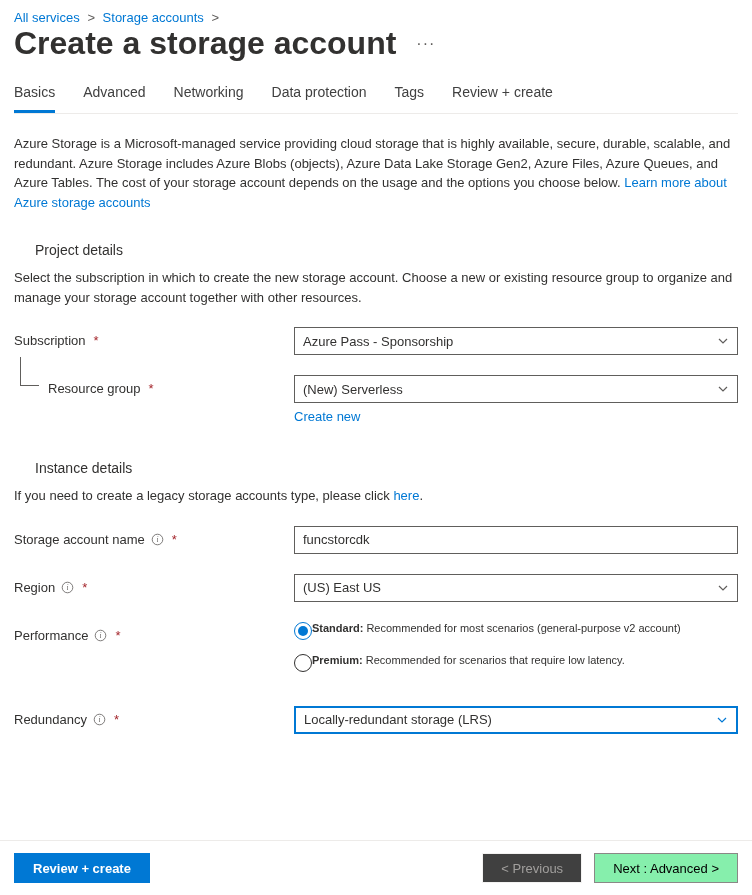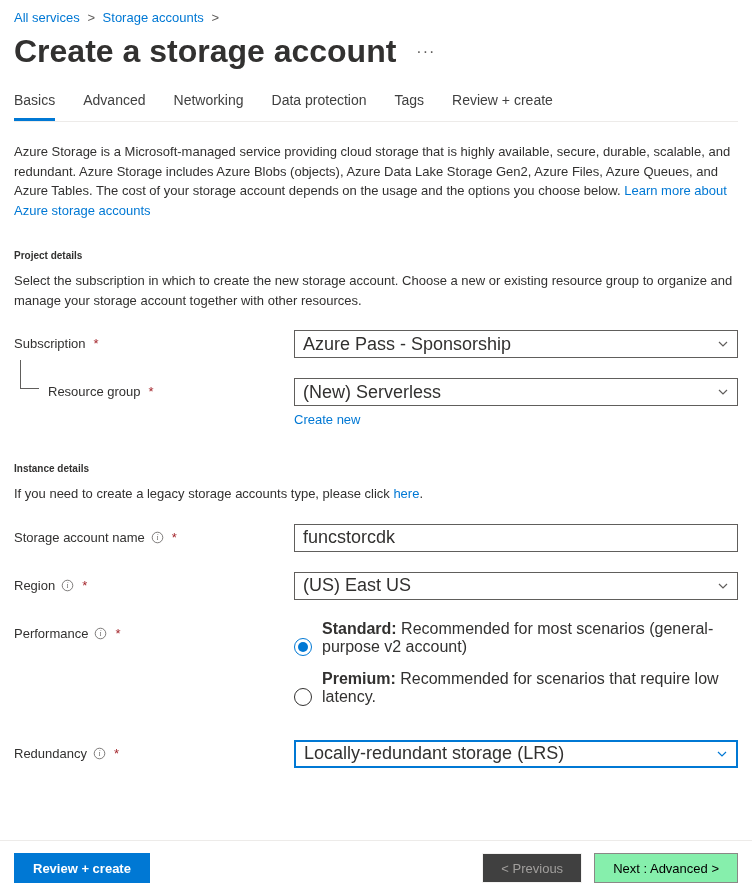--- a/index.html
+++ b/index.html
@@ -7,52 +7,52 @@
       font-family: 'Segoe UI', Tahoma, sans-serif;
       font-size: 13px;
       color: #323130;
       background: #fff;
       width: 752px;
       height: 895px;
       padding: 10px 14px;
       position: relative;
     }
     a { color: #0078d4; text-decoration: none; cursor: pointer; }
-    .breadcrumb { font-size: 13px; margin-bottom: 8px; }
+    .breadcrumb { font-size: 13px; margin-bottom: 0; }
     .breadcrumb span.sep { color: #605e5c; margin: 0 4px; }
     .title-row { display: flex; align-items: center; margin-bottom: 22px; }
     h1 { font-size: 32px; font-weight: 600; color: #323130; margin-right: 20px; }
     .more-icon { color: #605e5c; font-size: 16px; cursor: pointer; letter-spacing: 1px; }
     .tabs { display: flex; border-bottom: 1px solid #edebe9; margin-bottom: 20px; gap: 28px; }
     .tab { padding: 0 0 10px 0; font-size: 14px; color: #404040; cursor: pointer; border-bottom: 3px solid transparent; }
     .tab.active { border-bottom-color: #0078d4; font-weight: 400; }
     .intro { font-size: 13px; line-height: 1.5; color: #323130; margin-bottom: 30px; }
-    .section-title { font-size: 10px; font-weight: 700; margin-bottom: 10px; }
+    .section-title { font-size: 14px; font-weight: 400; margin-bottom: 10px; margin-left: 21px; }
     .section-desc { font-size: 13px; line-height: 1.5; color: #323130; margin-bottom: 20px; }
     .row { display: flex; align-items: flex-start; margin-bottom: 20px; }
     .row.mb-small { margin-bottom: 6px; }
     .label-col { width: 280px; flex-shrink: 0; font-size: 13px; color: #323130; padding-top: 6px; display: flex; align-items: center; gap: 6px; }
     .label-col.indent { padding-left: 34px; position: relative; }
     .label-col.indent::before {
       content: ''; position: absolute; left: 6px; top: -18px; width: 18px; height: 28px;
       border-left: 1px solid #605e5c; border-bottom: 1px solid #605e5c;
     }
     .input-col { flex: 1; }
     .req { color: #a4262c; margin-left: 2px; }
     .info-icon { width: 13px; height: 13px; display: inline-flex; }
     .select, .textinput {
       width: 100%; height: 28px; border: 1px solid #605e5c; padding: 0 8px;
-      font-size: 18px; font-family: inherit; background: #fff; color: #323130;
+      font-size: 13px; font-family: inherit; background: #fff; color: #323130;
       display: flex; align-items: center; justify-content: space-between; cursor: pointer;
     }
     .select.focus { border: 2px solid #0078d4; }
     .textinput { cursor: text; }
     .chev { width: 12px; height: 12px; }
     .linklet { font-size: 13px; color: #0078d4; margin-top: 6px; display: inline-block; cursor: pointer; }
-    .radio-row { display: flex; align-items: flex-end; gap: 10px; margin-bottom: 14px; font-size: 16px; }
+    .radio-row { display: flex; align-items: flex-start; gap: 0; margin-bottom: 14px; font-size: 11px; }
     .radio { width: 18px; height: 18px; border-radius: 50%; border: 1px solid #323130; display: inline-flex; align-items: center; justify-content: center; flex-shrink:0; cursor:pointer;}
     .radio.checked { border: 1px solid #0078d4; }
     .radio.checked::after { content: ''; width: 10px; height: 10px; border-radius: 50%; background: #0078d4; }
     .footer {
       position: absolute; bottom: 0; left: 0; right: 0; padding: 12px 14px;
       border-top: 1px solid #edebe9; background: #fff; display: flex; align-items: center; gap: 12px;
     }
     .btn { height: 30px; padding: 0 18px; font-size: 13px; font-family: inherit; border: 1px solid #8a8886; background: #86efac; cursor: pointer; }
     .btn.primary { background: #0078d4; color: #fff; border-color: #0078d4; font-weight: 600; }
     .btn.disabled { background: #404040; color: #a19f9d; border-color: #f3f2f1; cursor: default; }

